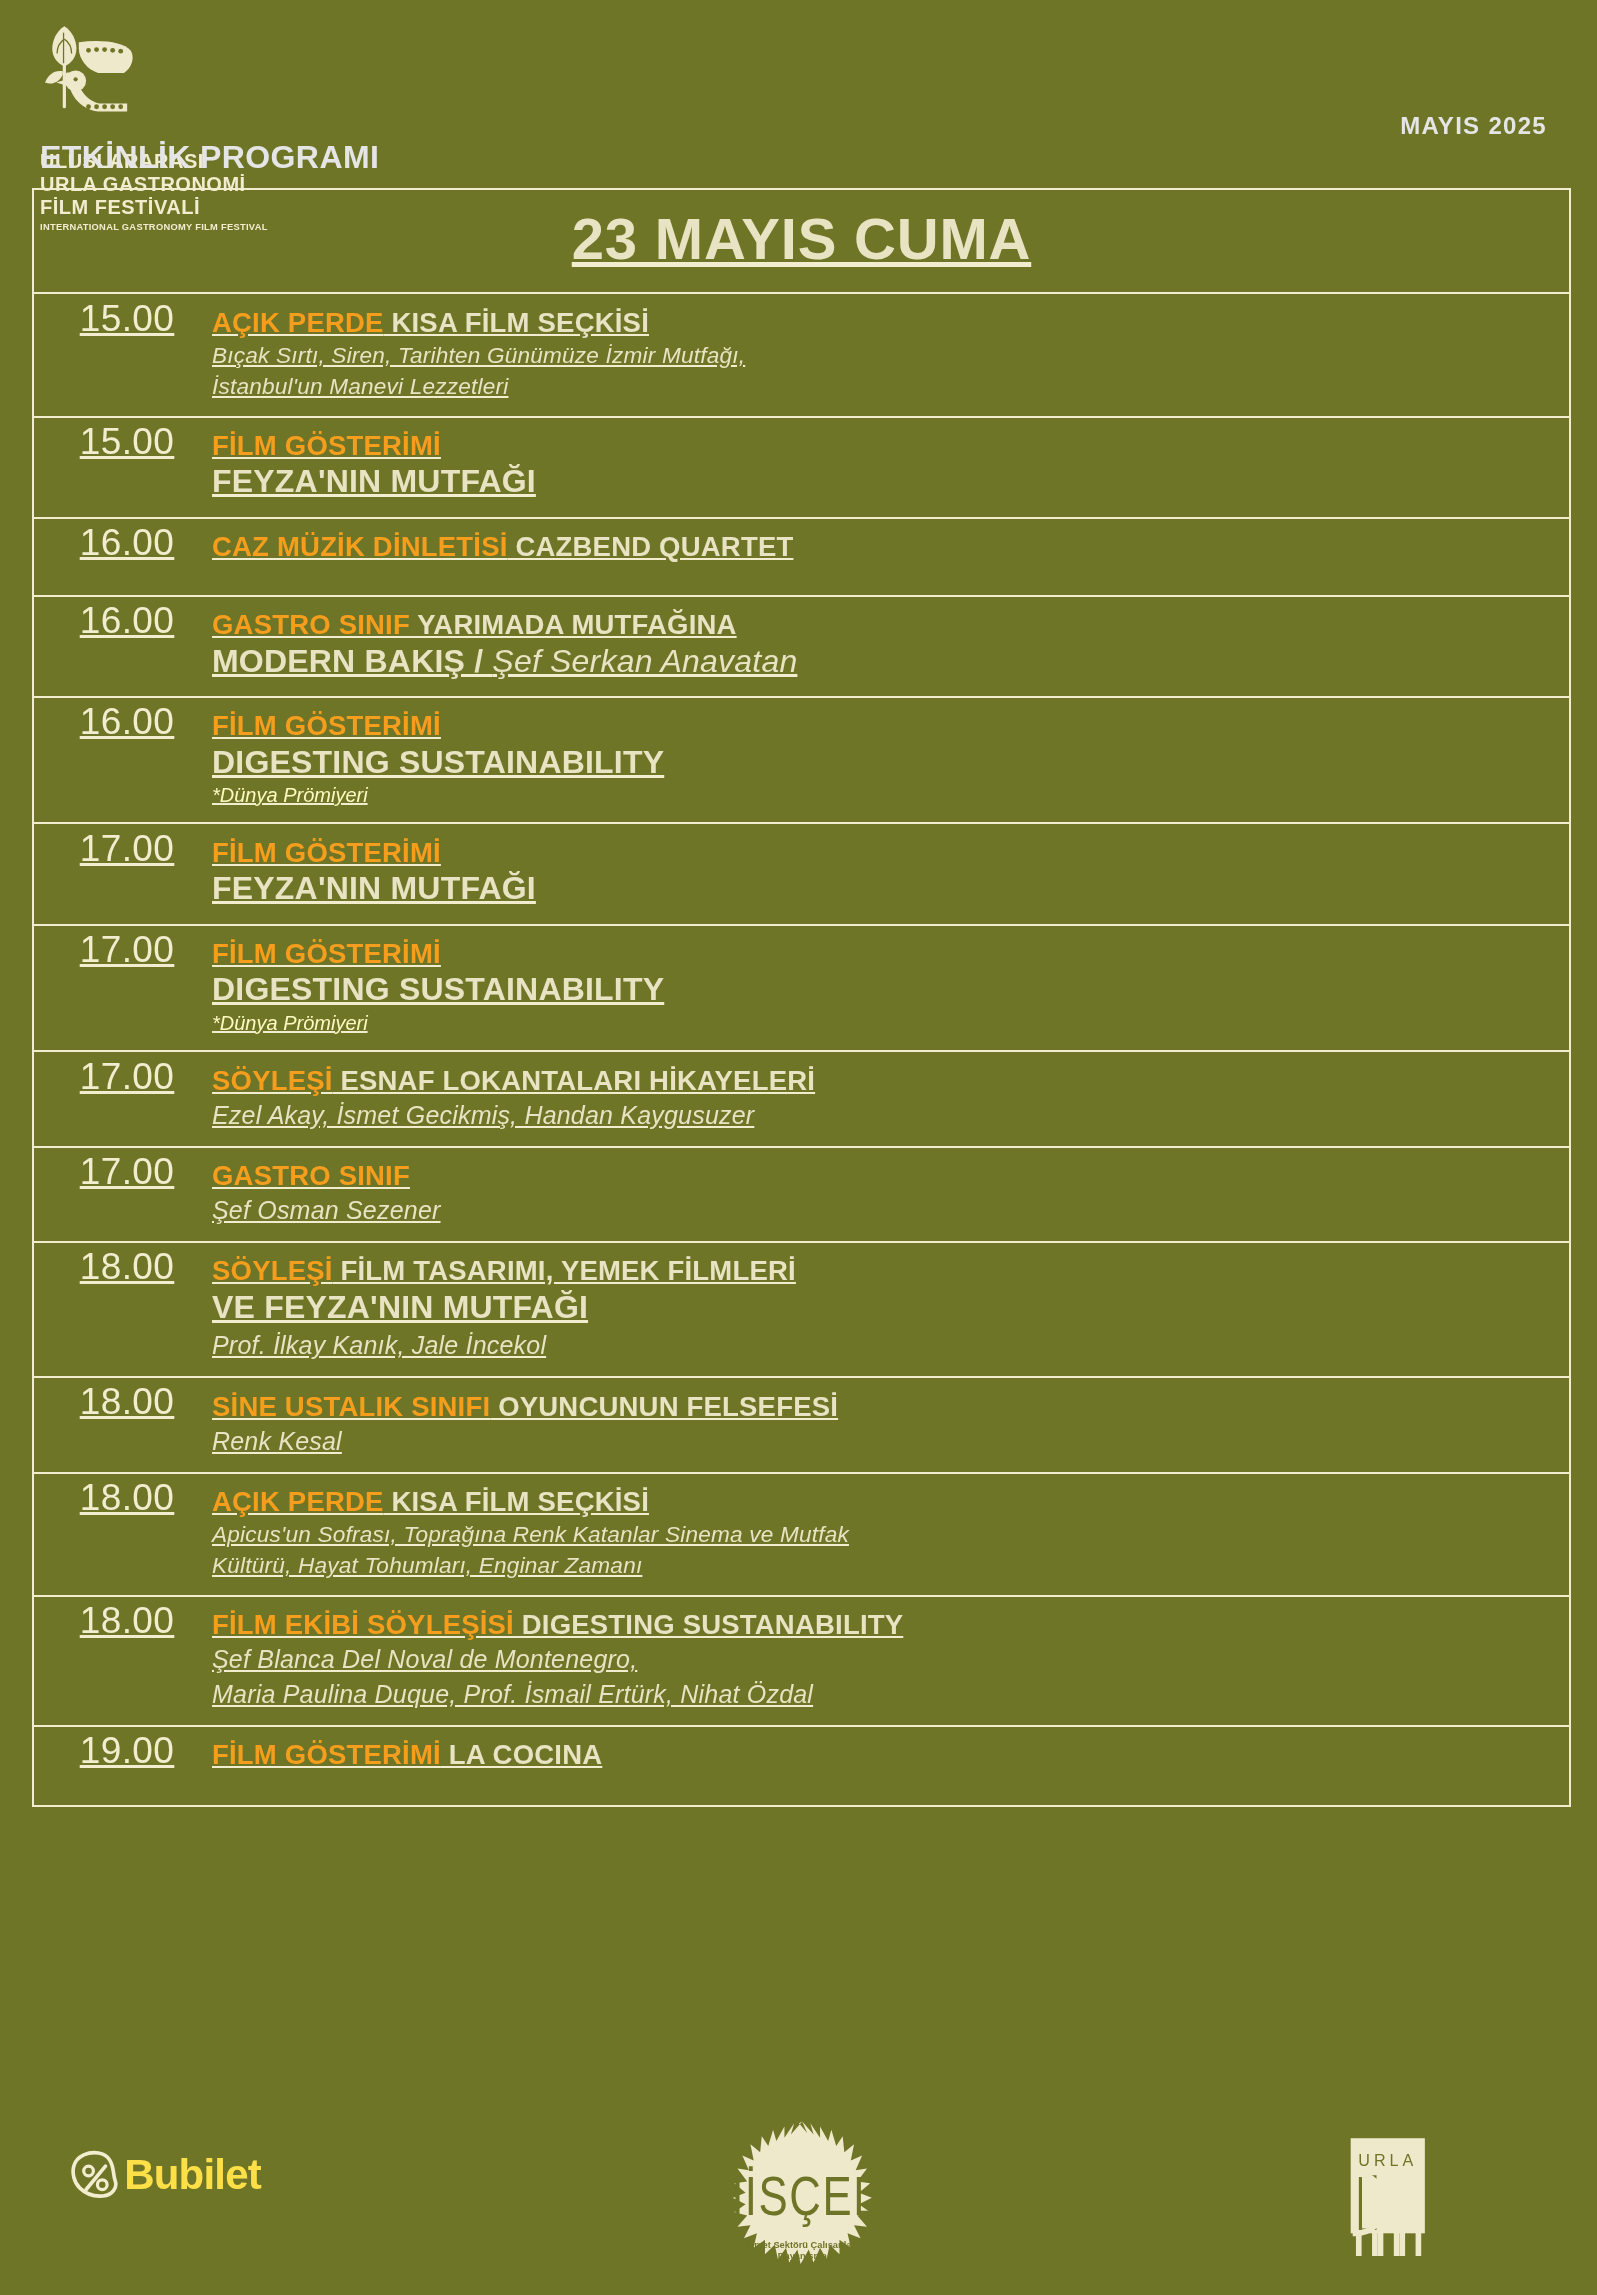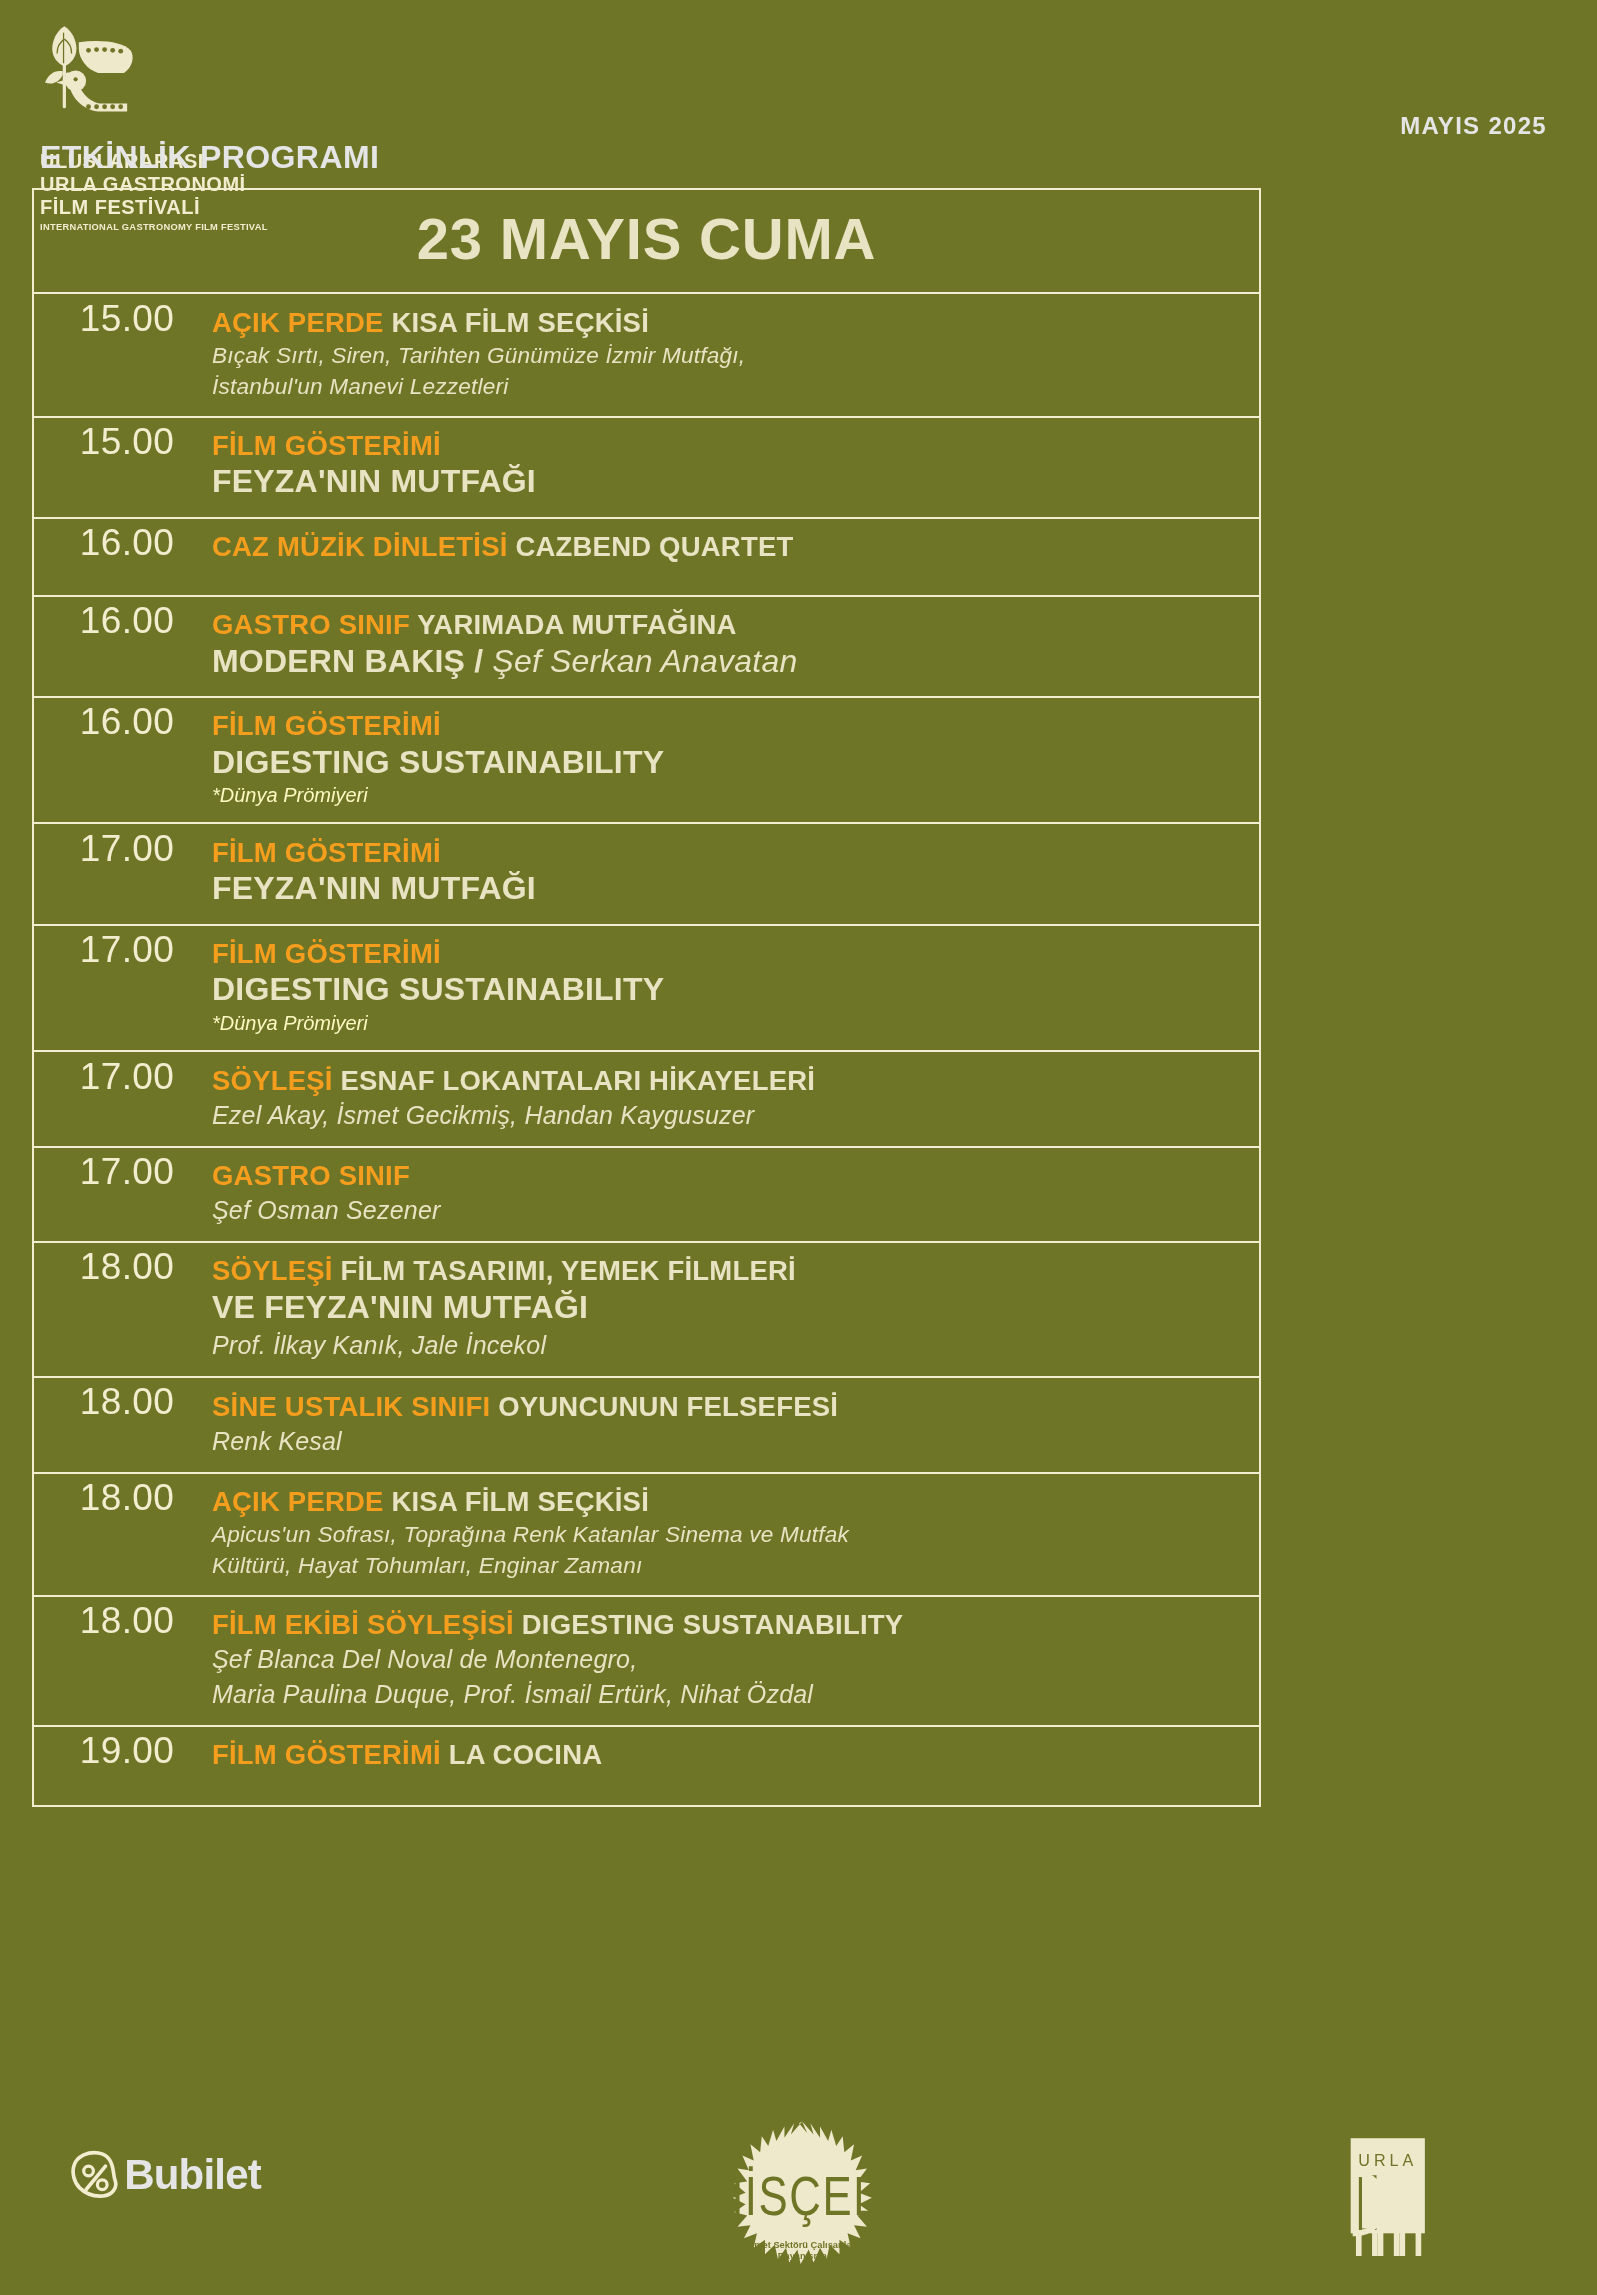--- a/index.html
+++ b/index.html
@@ -82,23 +82,24 @@
     letter-spacing: 1.3px;
     color: #e5e5e5;
     text-transform: uppercase;
   }
 
   
   .schedule {
     position: absolute;
     left: 32px;
     top: 188px;
-    width: 1229px;
+    width: 1539px;
     border: 2.4px solid #F2EDCF;
     border-bottom: 2.4px solid #F2EDCF;
+    text-decoration: underline;
   }
 
   .day-title-row {
     border-bottom: 2.4px solid #F2EDCF;
     padding: 15.4px 0 20px;
     text-align: center;
   }
 
   .day-title {
     font-weight: 700;
@@ -188,21 +189,21 @@
   .footer-logo { position: absolute; }
 
   #bubilet-logo { left: 69px; top: 27.5px; }
   #hisced-logo  { left: 718px; top: -1.6px; }
   #urladam-logo { left: 1344px; top: 13px; }
 
   .bubilet-wrap { display: flex; align-items: center; gap: 3.2px; }
   .bubilet-word {
     font-size: 42px;
     font-weight: 700;
-    color: #e5e5e5;
+    color: #fde047;
     letter-spacing: -0.8px;
   }
 </style>
 </head>
 <body>
 
 <div class="poster">
 
   <div class="header">
     <div class="brand-row">

